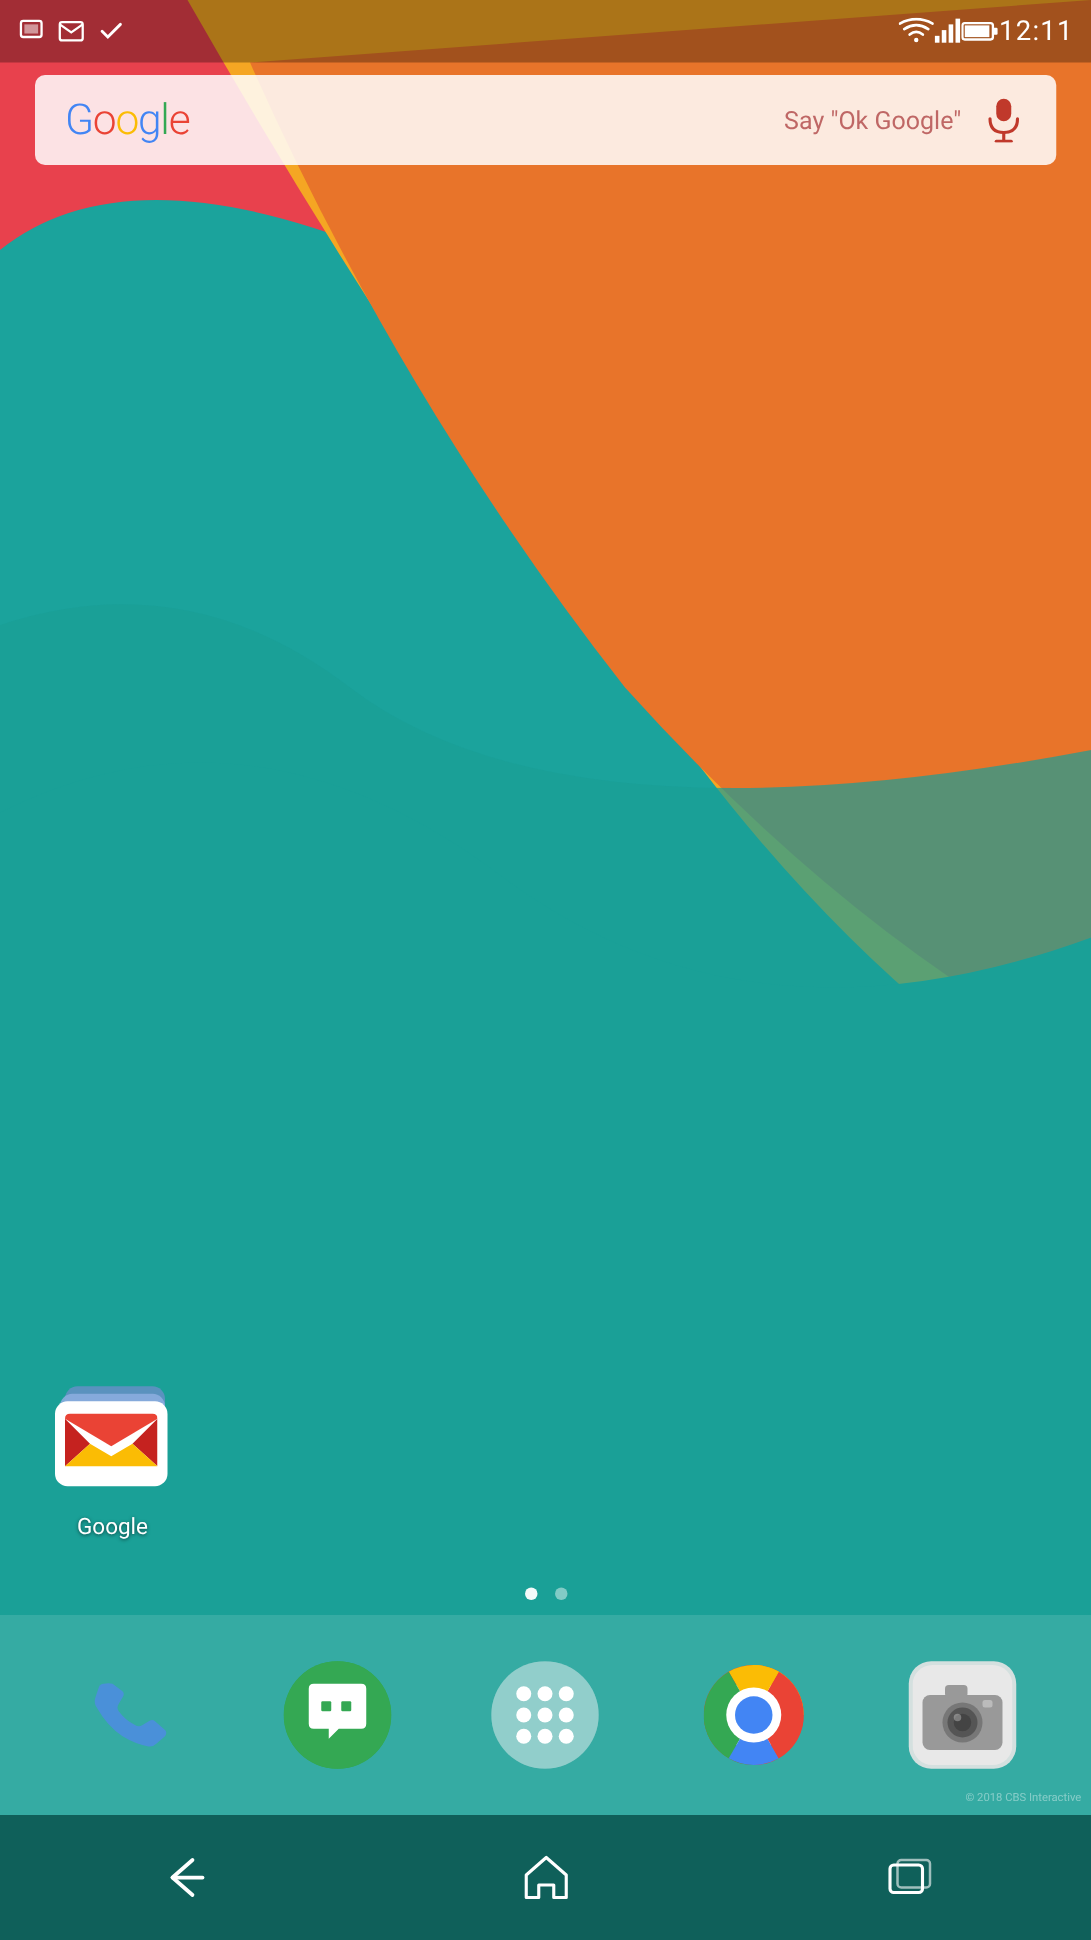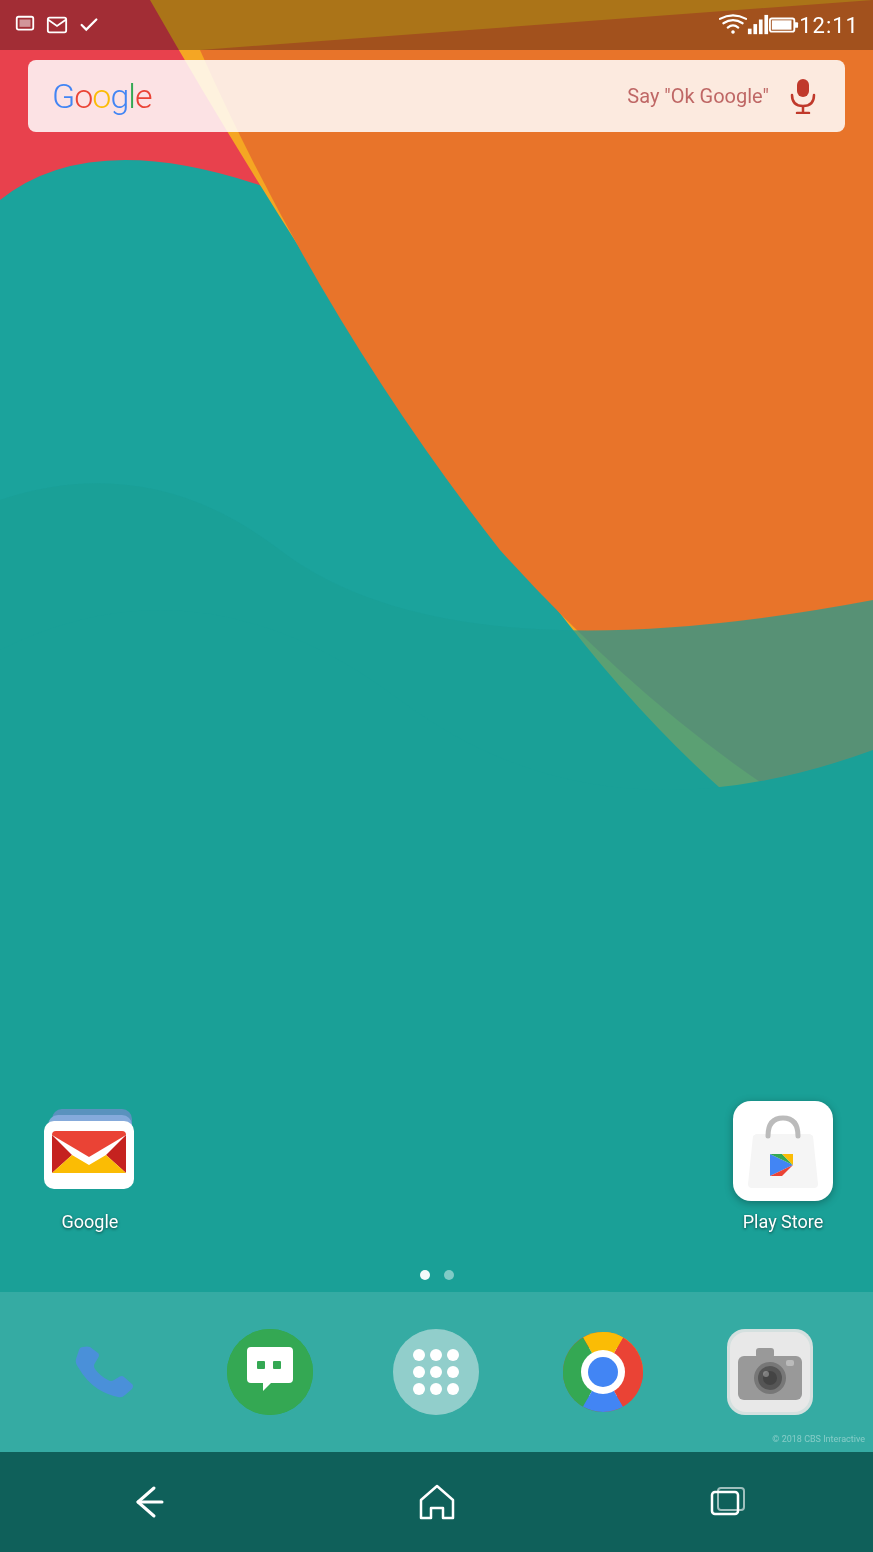--- a/index.html
+++ b/index.html
@@ -351,39 +351,20 @@
             <path d="M0 6 L0 44 L20 26 Z" fill="#C5221F"></path>
             <path d="M74 6 L74 44 L54 26 Z" fill="#C5221F"></path>
             <path d="M0 44 L20 26 L37 36 L54 26 L74 44 Z" fill="#FBBC04"></path>
           </svg>
         </div>
       </div>
     </div>
     <span class="app-label">Google</span>
   </div>
 
-  <div class="app-icon-wrapper">
-    <div class="app-icon">
-      <div class="playstore-icon" style="display:flex; align-items:center; justify-content:center; box-shadow: 0 2px 8px rgba(0,0,0,0.3);">
-
-        <svg width="90" height="90" viewBox="0 0 90 90">
-
-          <path d="M15 30 L18 28 L72 28 L75 30 L80 78 Q80 82 76 82 L14 82 Q10 82 10 78 Z" fill="#f5f5f5"></path>
-
-          <path d="M30 30 Q30 12 45 12 Q60 12 60 30" fill="none" stroke="#bbb" stroke-width="5" stroke-linecap="round"></path>
-
-          <polygon points="32,48 32,70 55,59" fill="#4285F4"></polygon>
-          <polygon points="32,48 55,59 44,48" fill="#34A853"></polygon>
-          <polygon points="44,48 55,59 55,48" fill="#FBBC05"></polygon>
-          <polygon points="32,70 55,59 44,70" fill="#EA4335"></polygon>
-        </svg>
-      </div>
-    </div>
-    <span class="app-label">Play Store</span>
-  </div>
 </div>
 
 <div id="page-indicators">
   <div class="page-dot active"></div>
   <div class="page-dot inactive"></div>
 </div>
 
 <div id="dock">
 
   <div class="dock-icon-wrapper">

